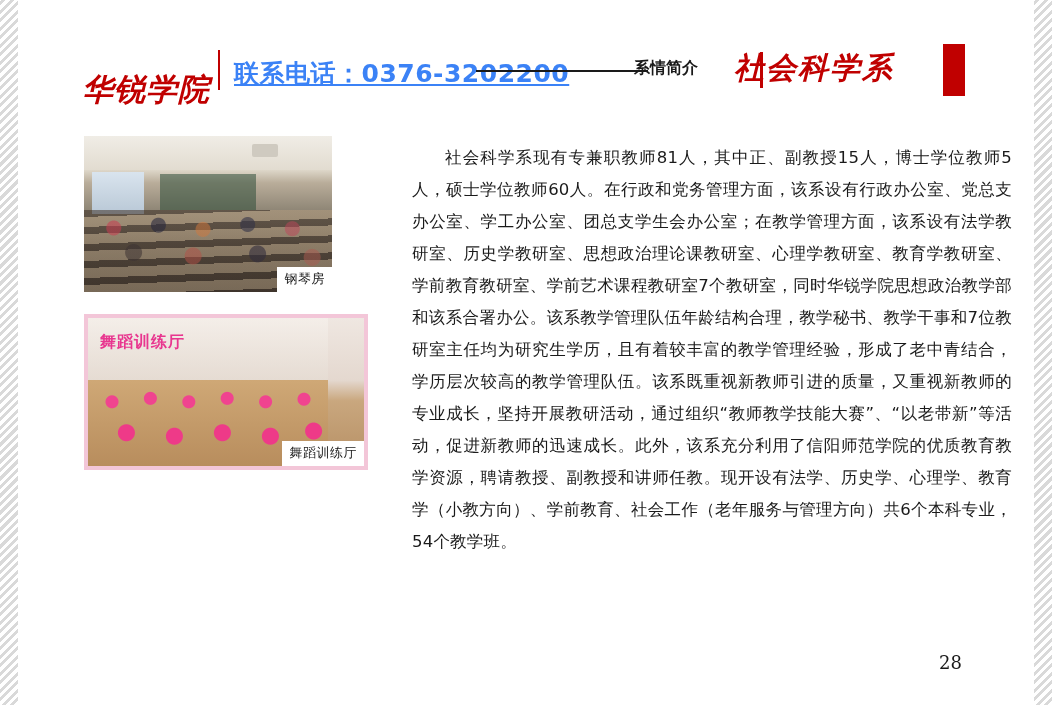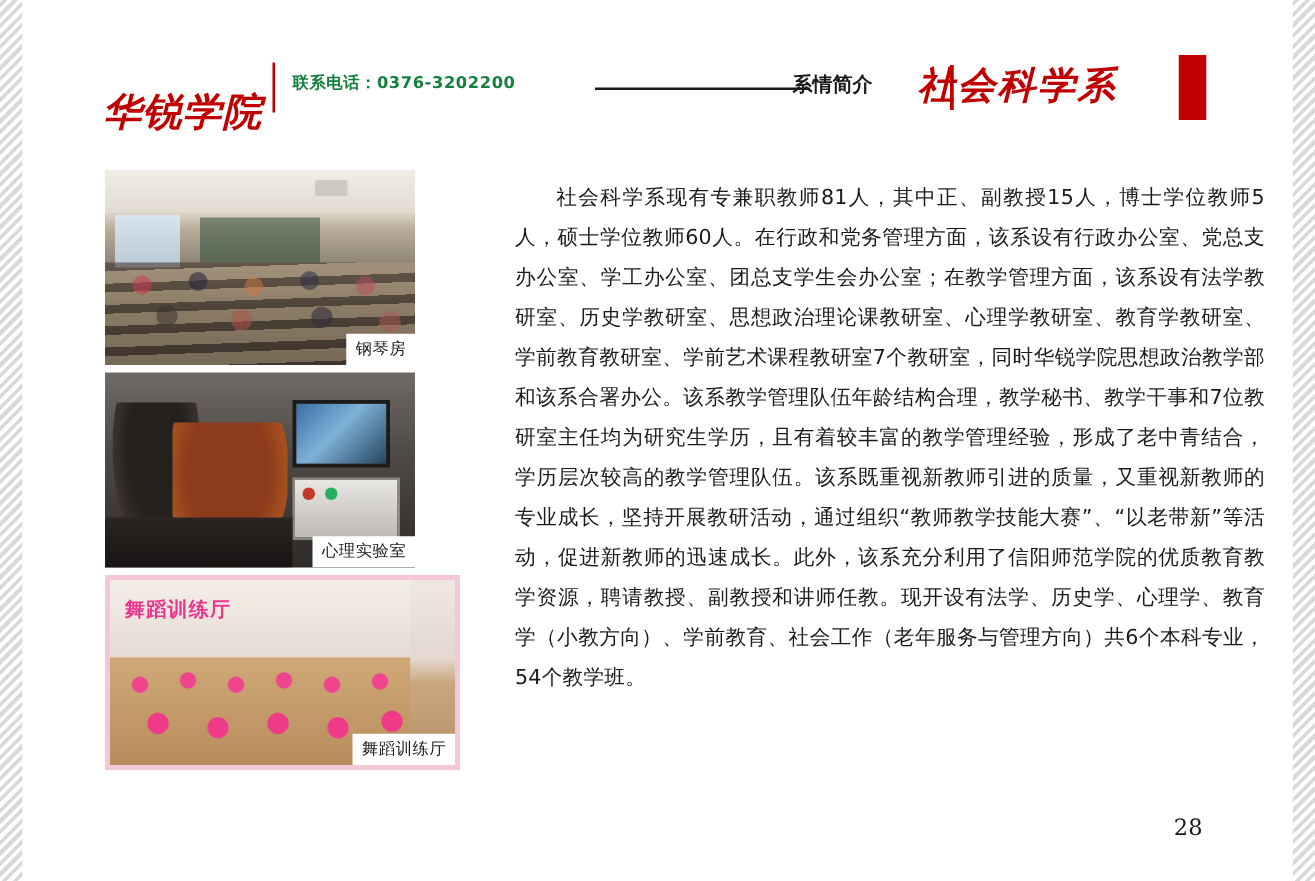--- a/index.html
+++ b/index.html
@@ -67,24 +67,25 @@
     width: 2px;
     height: 40px;
     background: #c00000;
   }
   .contact {
     position: absolute;
     left: 216px;
     top: 9px;
     font-family: "DejaVu Sans", sans-serif;
     font-weight: bold;
-    font-size: 13px;
-    color: #15803d;
+    font-size: 25px;
+    color: #3b82f6;
     white-space: nowrap;
     letter-spacing: 0.5px;
+    text-decoration: underline;
   }
   .header-rule {
     position: absolute;
     left: 458px;
     top: 22px;
     width: 172px;
     height: 2px;
     background: #1a1a1a;
   }
   .section-label {
@@ -130,21 +131,21 @@
   .photo-col {
     position: absolute;
     left: 66px;
     top: 136px;
     width: 248px;
   }
   .photo {
     position: relative;
     width: 248px;
     height: 156px;
-    margin-bottom: 6px;
+    margin-bottom: 22px;
     overflow: hidden;
   }
   .photo .caption {
     position: absolute;
     right: 0;
     bottom: 0;
     background: #ffffff;
     color: #1a1a1a;
     font-family: "DejaVu Sans", sans-serif;
     font-size: 13px;
@@ -315,30 +316,20 @@
     <div class="photo photo-1">
       <div class="p1-ceiling"></div>
       <div class="p1-proj"></div>
       <div class="p1-window"></div>
       <div class="p1-board"></div>
       <div class="p1-rows"></div>
       <div class="p1-people"></div>
       <div class="caption">钢琴房</div>
     </div>
 
-    <div class="photo photo-2">
-      <div class="p2-screen"></div>
-      <div class="p2-device"></div>
-      <div class="p2-led-a"></div>
-      <div class="p2-led-b"></div>
-      <div class="p2-head-a"></div>
-      <div class="p2-head-b"></div>
-      <div class="p2-shoulder"></div>
-      <div class="caption">心理实验室</div>
-    </div>
 
     <div class="photo photo-3">
       <div class="p3-mirror"></div>
       <div class="p3-floor"></div>
       <div class="p3-dancers"></div>
       <div class="p3-banner">舞蹈训练厅</div>
       <div class="caption">舞蹈训练厅</div>
     </div>
 
   </div>

